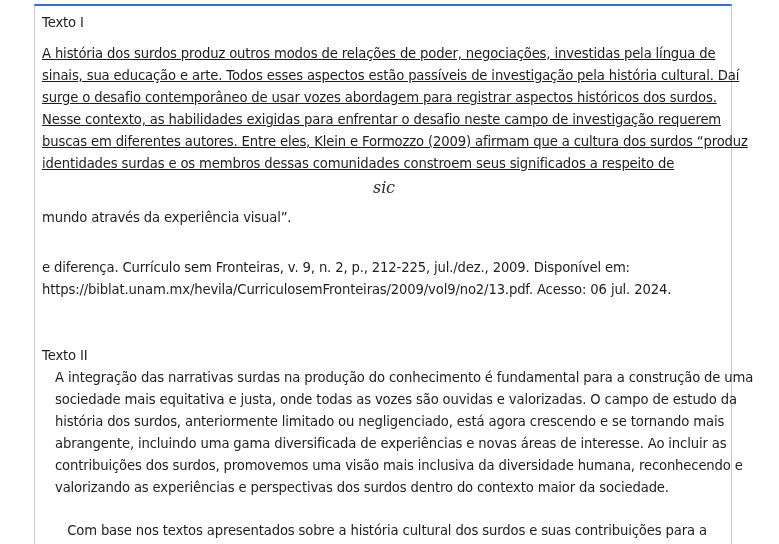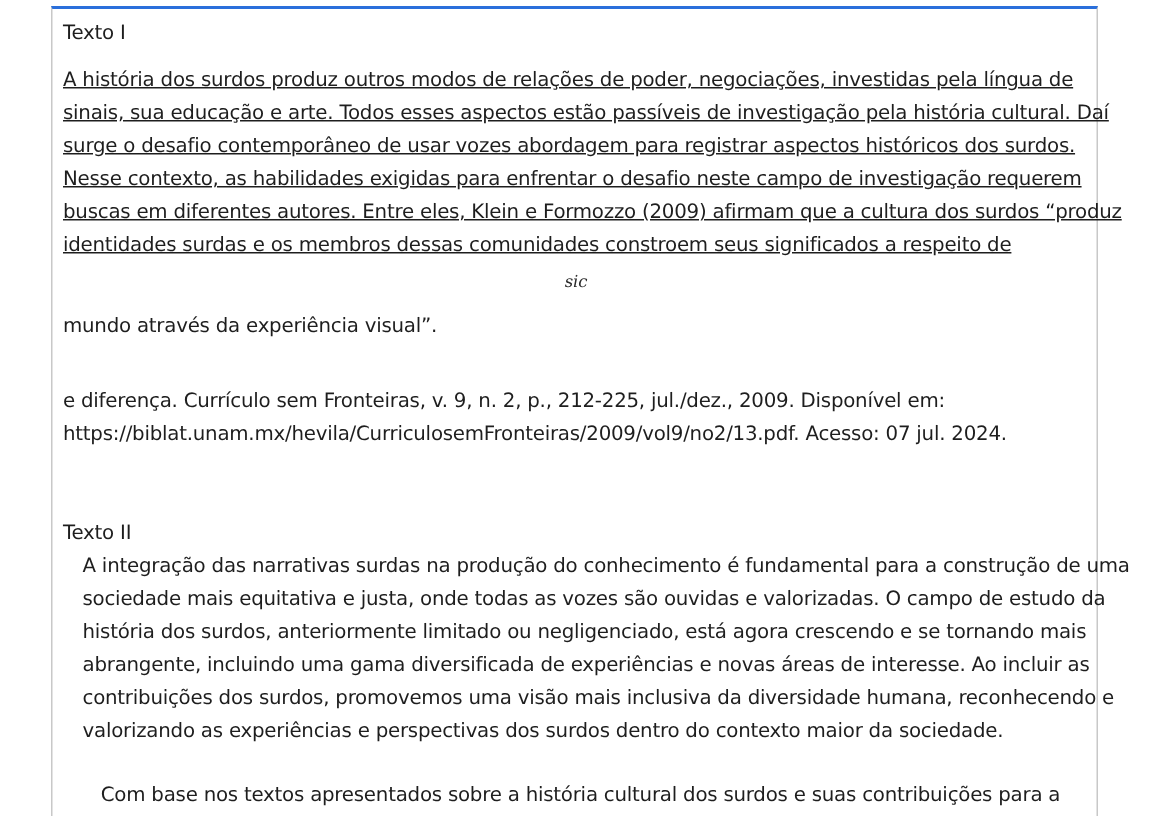--- a/index.html
+++ b/index.html
@@ -41,21 +41,21 @@
     .label-t1 { position: absolute; top: 6px; left: 0; white-space: nowrap; }
     .t1-para { position: absolute; top: 37px; left: 0; width: 690px; text-decoration: underline; }
     .sic {
       position: absolute;
       top: 171px;
       left: 0;
       width: 684px;
       text-align: center;
       font-family: "DejaVu Serif", "Liberation Serif", serif;
       font-style: italic;
-      font-size: 11px;
+      font-size: 16px;
       color: #2b2b2b;
     }
     .t1-end { position: absolute; top: 201px; left: 0; white-space: nowrap; }
     .fonte { position: absolute; top: 251px; left: 0; width: 690px; }
     .label-t2 { position: absolute; top: 339px; left: 0; white-space: nowrap; text-align: right; }
     .t2-para { position: absolute; top: 361px; left: 13px; width: 690px; }
     .question { position: absolute; top: 514px; left: 0; width: 690px; text-align: center; }
     .line { display: block; white-space: nowrap; }
   </style>
 </head>
@@ -74,21 +74,21 @@
       <span class="line">buscas em diferentes autores. Entre eles, Klein e Formozzo (2009) afirmam que a cultura dos surdos “produz</span>
       <span class="line">identidades surdas e os membros dessas comunidades constroem seus significados a respeito de</span>
     </p>
 
     <div class="sic">sic</div>
 
     <p class="t1-end">mundo através da experiência visual”.</p>
 
     <p class="fonte">
       <span class="line">e diferença. Currículo sem Fronteiras, v. 9, n. 2, p., 212-225, jul./dez., 2009. Disponível em:</span>
-      <span class="line">https://biblat.unam.mx/hevila/CurriculosemFronteiras/2009/vol9/no2/13.pdf. Acesso: 07 jul. 2024.</span>
+      <span class="line">https://biblat.unam.mx/hevila/CurriculosemFronteiras/2009/vol9/no2/13.pdf. Acesso: 06 jul. 2024.</span>
     </p>
 
     <p class="label-t2">Texto II</p>
 
     <p class="t2-para">
       <span class="line">A integração das narrativas surdas na produção do conhecimento é fundamental para a construção de uma</span>
       <span class="line">sociedade mais equitativa e justa, onde todas as vozes são ouvidas e valorizadas. O campo de estudo da</span>
       <span class="line">história dos surdos, anteriormente limitado ou negligenciado, está agora crescendo e se tornando mais</span>
       <span class="line">abrangente, incluindo uma gama diversificada de experiências e novas áreas de interesse. Ao incluir as</span>
       <span class="line">contribuições dos surdos, promovemos uma visão mais inclusiva da diversidade humana, reconhecendo e</span>

